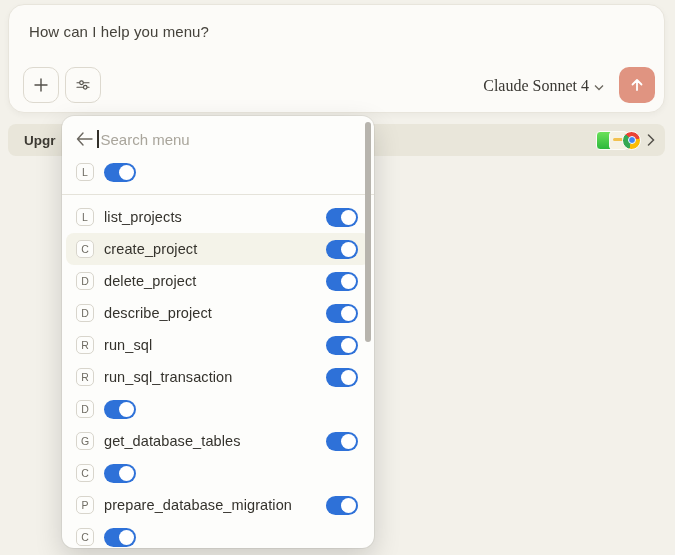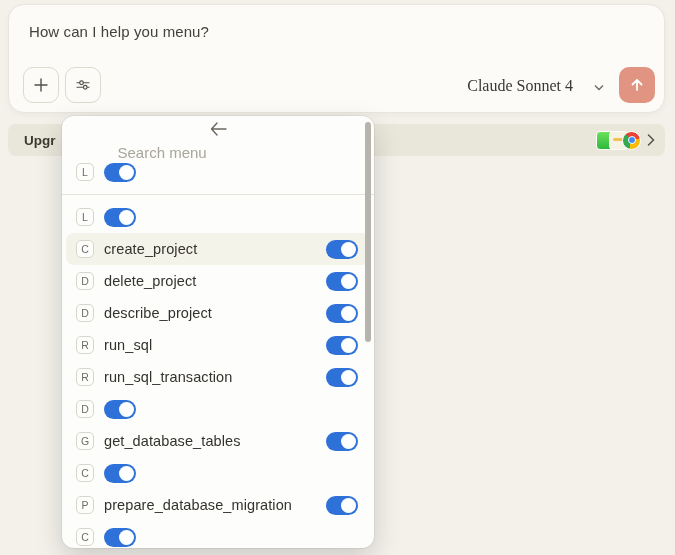--- a/index.html
+++ b/index.html
@@ -24,21 +24,21 @@
     position:absolute;bottom:9px;width:36px;height:36px;
     border:1px solid #ddd9cf;border-radius:10px;background:#fcfbf8;
     display:flex;align-items:center;justify-content:center;
     color:#53504a;box-sizing:border-box;cursor:pointer;
   }
   .btn-plus{left:14px;font-size:20px;font-weight:400;}
   .btn-sliders{left:56px;}
   .model-select{
     position:absolute;right:60px;bottom:17px;
     font-family:"Liberation Serif", serif;
-    font-size:16px;color:#3a3833;display:flex;align-items:center;gap:21px;
+    font-size:16px;color:#3a3833;display:flex;align-items:center;gap:5px;
     cursor:pointer;white-space:nowrap;
   }
   .model-select svg{margin-top:3px;}
   .send-btn{
     position:absolute;right:9px;bottom:9px;width:36px;height:36px;
     background:#e09481;border:none;border-radius:10px;
     display:flex;align-items:center;justify-content:center;cursor:pointer;
   }
   
   .banner{
@@ -75,21 +75,21 @@
   }
   .banner-chevron{color:#55524b;font-size:14px;display:flex;}
   
   .menu{
     position:absolute;left:62px;top:116px;width:312px;height:432px;
     background:#fdfdfb;border-radius:12px;box-sizing:border-box;
     box-shadow:0 0 0 1px rgba(0,0,0,0.05),0 10px 28px rgba(0,0,0,0.16);
     padding-top:6px;overflow:hidden;z-index:10;
   }
   .search-row{
-    height:34px;display:flex;align-items:center;padding:0 14px;gap:4px;flex-direction:column;
+    height:34px;display:flex;align-items:center;padding:0 14px;gap:4px;
   }
   .search-arrow{color:#6b675f;display:flex;}
   .caret{width:1.5px;height:18px;background:#33302a;}
   .search-input{
     border:none;outline:none;background:transparent;flex:1;
     font-size:15px;color:#33302a;padding:0;margin-left:-2px;
     font-family:"Liberation Sans", sans-serif;
   }
   .search-input::placeholder{color:#a9a59b;opacity:1;}
   .menu-row{
@@ -186,20 +186,21 @@
     <span class="kbd-badge">L</span>
     <span class="toggle">
         <span class="knob"></span>
       </span>
   </div>
 
   <div class="divider"></div>
 
   <div class="menu-row">
     <span class="kbd-badge">L</span>
+    <span class="row-label">list_projects</span>
     <span class="toggle">
         <span class="knob"></span>
       </span>
   </div>
 
   <div class="menu-row highlight">
     <span class="kbd-badge">C</span>
     <span class="row-label">create_project</span>
     <span class="toggle">
         <span class="knob"></span>

